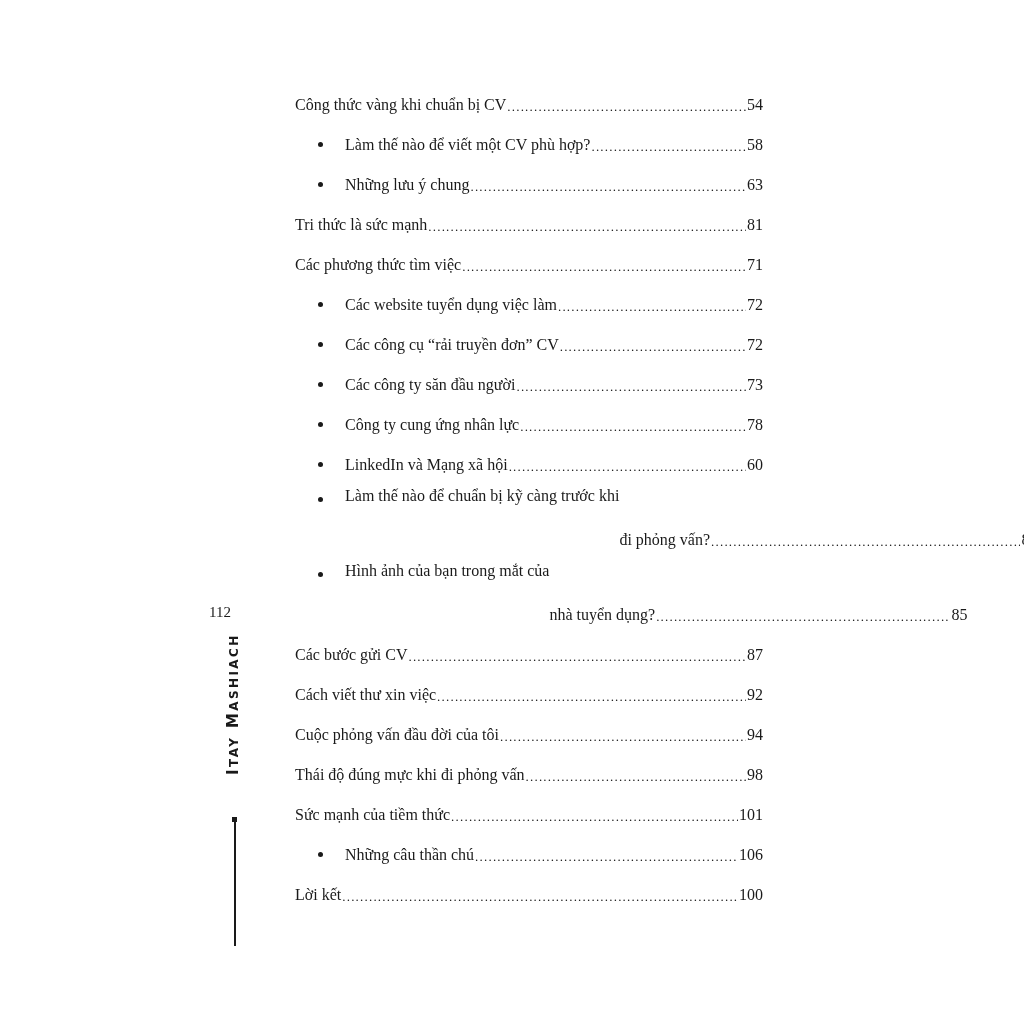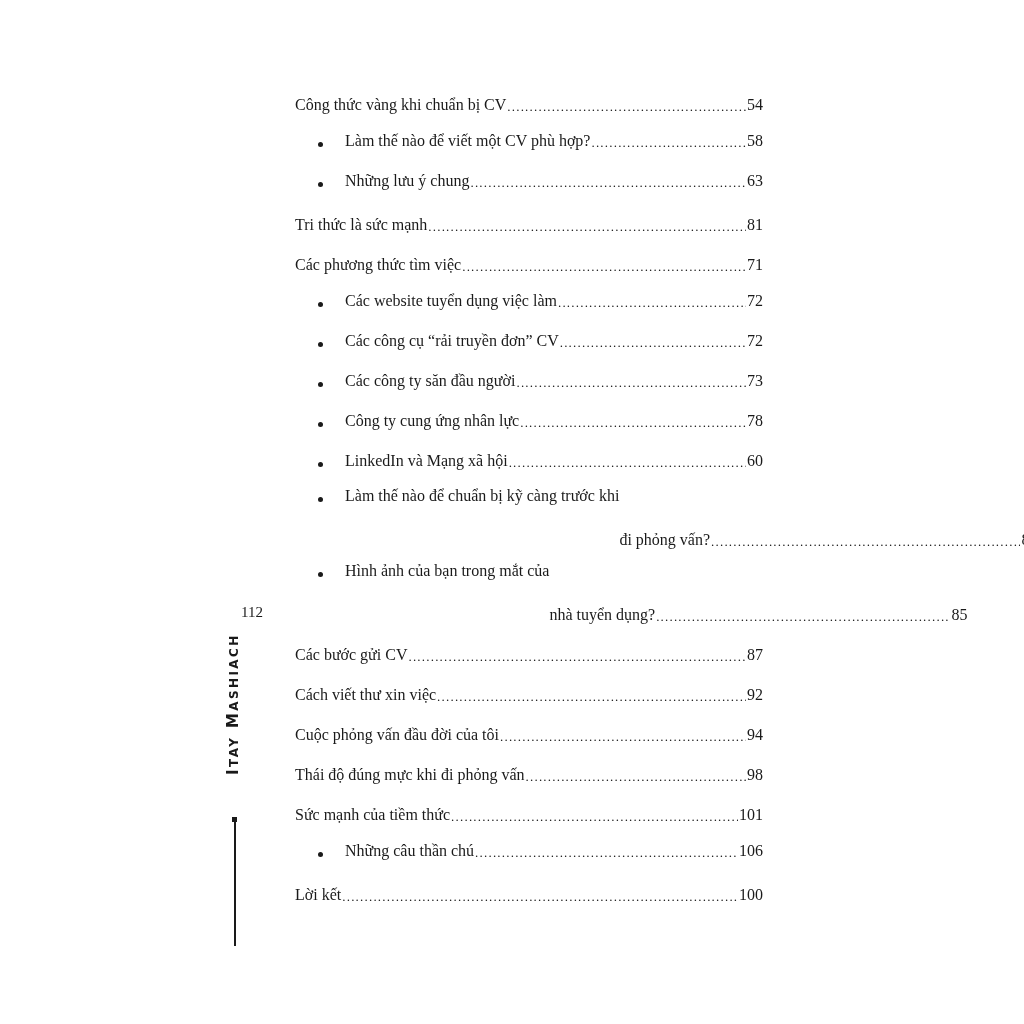--- a/index.html
+++ b/index.html
@@ -32,21 +32,20 @@
       display: flex;
       align-items: flex-end;
       font-size: 16px;
       line-height: 26px;
       height: 40px;
       box-sizing: border-box;
       padding-top: 5px;
     }
     .toc-entry.sub {
       padding-left: 50px;
-      align-items: center;
     }
     .toc-entry.multi {
       height: 75px;
       align-items: stretch;
       justify-content: flex-start;
     }
     .bullet {
       position: absolute;
       left: 23px;
       width: 5px;
@@ -132,21 +131,21 @@
       width: 2px;
       height: 128px;
       background: #1a1a1a;
     }
   </style>
 </head>
 <body>
 
 <div class="page">
 
-  <div class="folio" style="position:absolute;left:232px;top:604px;">112</div>
+  <div class="folio" style="position:absolute;left:200px;top:604px;">112</div>
 
   <div class="author-wrap">
     <span>I</span><span class="sc">TAY</span>
     <span>M</span><span class="sc">ASHIACH</span>
   </div>
 
   <div class="rule-cap"></div>
   <div class="rule"></div>
 
   <div class="toc">

